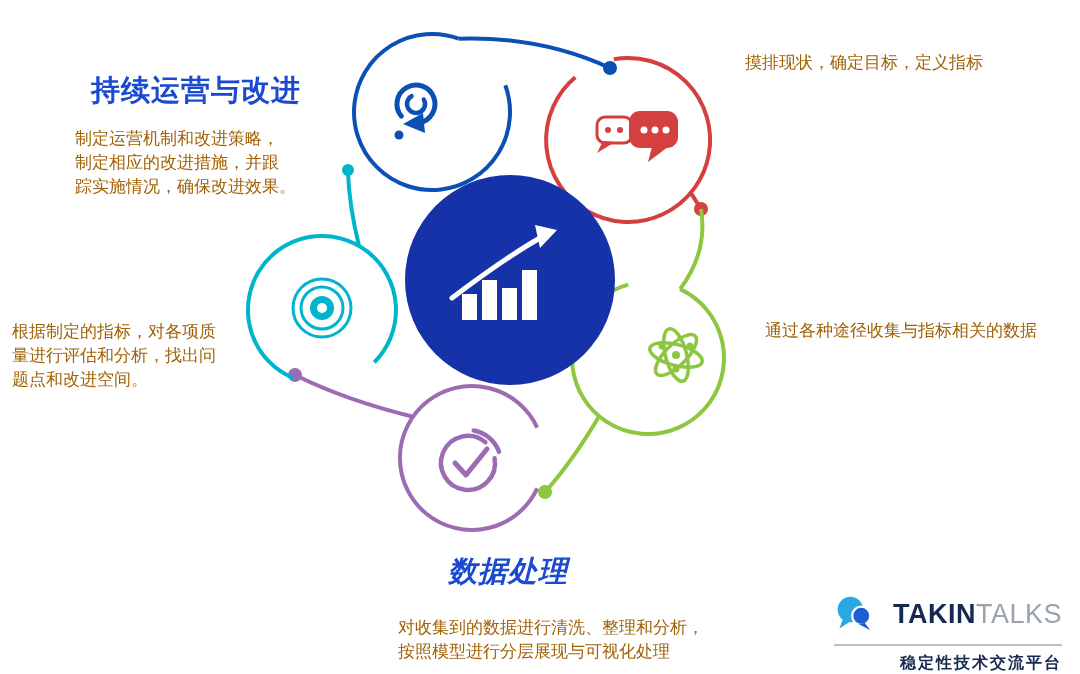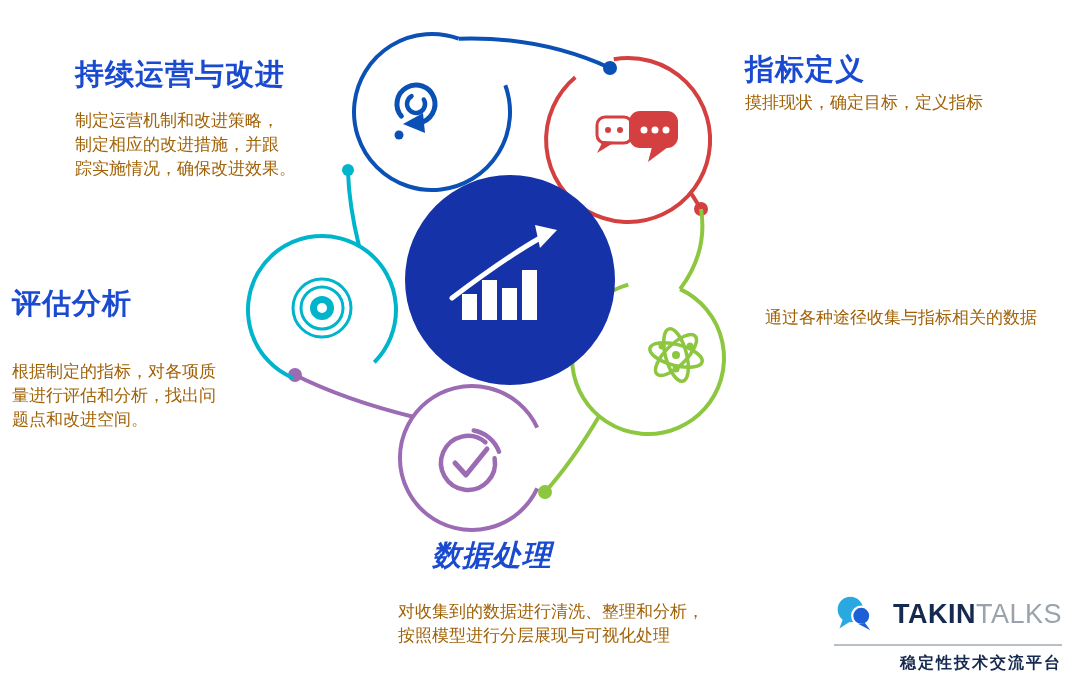--- a/index.html
+++ b/index.html
@@ -1,26 +1,26 @@
 <!DOCTYPE html>
 <html><head>
 <meta charset="utf-8">
 <style>
   html,body{margin:0;padding:0;background:#fff;font-family:"Liberation Sans",sans-serif;}
   .canvas{position:relative;width:1080px;height:674px;overflow:hidden;background:#fff;}
   .diagram{position:absolute;left:0;top:0;}
   .stage{position:absolute;}
-  .stage h2{margin:0;font-size:29px;font-weight:bold;color:#1a4ad0;letter-spacing:1px;}
+  .stage h2{margin:16px;font-size:29px;font-weight:bold;color:#1a4ad0;letter-spacing:1px;}
   .stage p{margin:0;font-size:17px;line-height:1.42;color:#a16207;white-space:pre-line;}
   .stage-ci{left:75px;top:55px;width:270px;}
   .stage-ci p{margin-top:14px;}
   .stage-md{left:745px;top:50px;width:330px;}
   .stage-md p{margin-top:1px;}
   .stage-dc{left:765px;top:278px;width:315px;}
-  .stage-dc p{margin-top:28px;}
+  .stage-dc p{margin-top:41px;}
   .stage-dp{left:398px;top:536px;width:370px;}
   .stage-dp h2{padding-left:34px;font-style:italic;}
   .stage-dp p{margin-top:24px;}
   .stage-ea{left:12px;top:284px;width:240px;}
   .stage-ea p{margin-top:36px;}
   .logo{position:absolute;left:834px;top:592px;width:228px;}
   .logo-row{display:flex;align-items:center;gap:19px;}
   .brand-a{font-size:27px;font-weight:bold;color:#16294f;letter-spacing:0.5px;}
   .brand-b{font-size:27px;font-weight:normal;color:#9aa3ac;letter-spacing:0.5px;}
   .logo-line{border-top:2px solid #b8bfc7;margin:8px 0 7px 0;}
@@ -120,36 +120,34 @@
   </svg>
 
   <div class="stage stage-ci">
     <h2>持续运营与改进</h2>
     <p>制定运营机制和改进策略，
 制定相应的改进措施，并跟
 踪实施情况，确保改进效果。</p>
   </div>
 
   <div class="stage stage-md">
-    <h2>指标定义</h2>
     <p>摸排现状，确定目标，定义指标</p>
   </div>
 
   <div class="stage stage-dc">
     <p>通过各种途径收集与指标相关的数据</p>
   </div>
 
   <div class="stage stage-dp">
     <h2>数据处理</h2>
     <p>对收集到的数据进行清洗、整理和分析，
 按照模型进行分层展现与可视化处理</p>
   </div>
 
   <div class="stage stage-ea">
-    <h2>评估分析</h2>
     <p>根据制定的指标，对各项质
 量进行评估和分析，找出问
 题点和改进空间。</p>
   </div>
 
   <div class="logo">
     <div class="logo-row">
       <svg width="44" height="44" viewBox="0 0 44 44">
         <circle cx="18" cy="17" r="14" fill="#2aa9e0"></circle>
         <polygon points="10,27 6,38 20,29" fill="#2aa9e0"></polygon>

